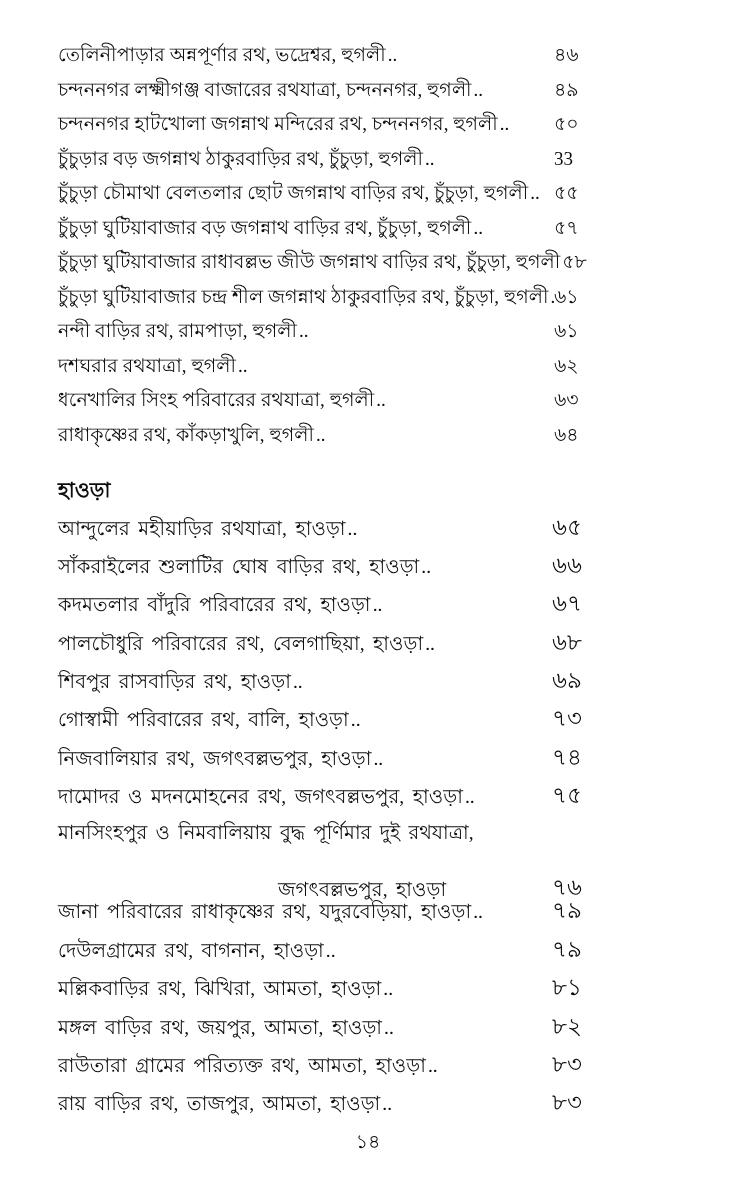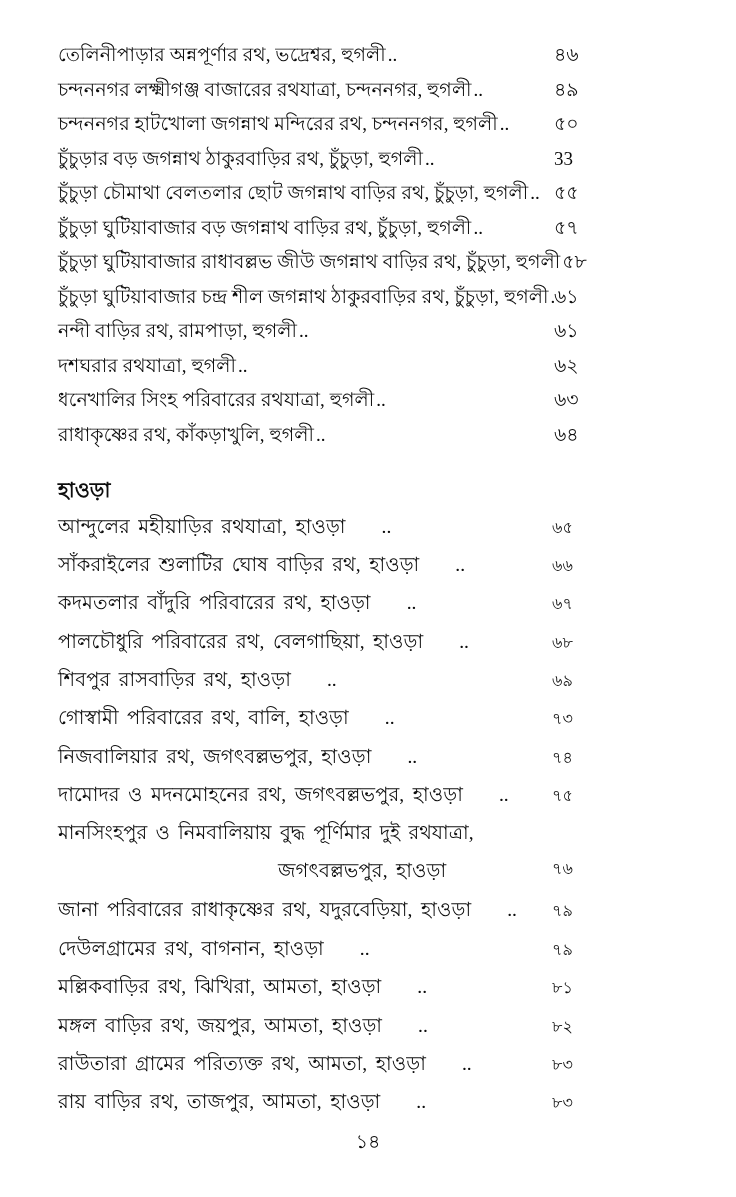--- a/index.html
+++ b/index.html
@@ -46,21 +46,21 @@
     flex: 1 1 auto;
     white-space: nowrap;
     overflow: hidden;
     font-size: 19.5px;
     padding-left: 2px;
   }
   .entry .pageno {
     flex: 0 0 auto;
     width: 58px;
     text-align: left;
-    font-size: 16px;
+    font-size: 23px;
     line-height: 1.0;
   }
 
   
   .section-hooghly .entry {
     height: 34.5px;
   }
   .section-hooghly .entry .title,
   .section-hooghly .entry .leader,
   .section-hooghly .entry .pageno {
@@ -75,21 +75,20 @@
     font-weight: bold;
     font-size: 20.5px;
     line-height: 1.0;
     margin-top: 22px;
     margin-bottom: 15px;
   }
 
   
   .section-howrah .entry {
     height: 38.4px;
-    gap: 34px;
   }
   .section-howrah .entry .title {
     word-spacing: 3.5px;
     font-size: 19.5px;
   }
   .section-howrah .entry .pageno {
     width: 58px;
   }
 
   
@@ -99,21 +98,21 @@
   }
   .entry.two-line .line-1 {
     display: block;
     font-size: 19.5px;
     word-spacing: 3.5px;
     line-height: 1.0;
     height: 38.4px;
   }
   .entry.two-line .line-2 {
     display: flex;
-    align-items: flex-start;
+    align-items: flex-end;
     height: 38.4px;
   }
   .entry.two-line .line-2 .cont-indent {
     flex: 0 0 auto;
     width: 220px;
   }
   .entry.two-line .line-2 .title {
     word-spacing: 3.5px;
   }
 

